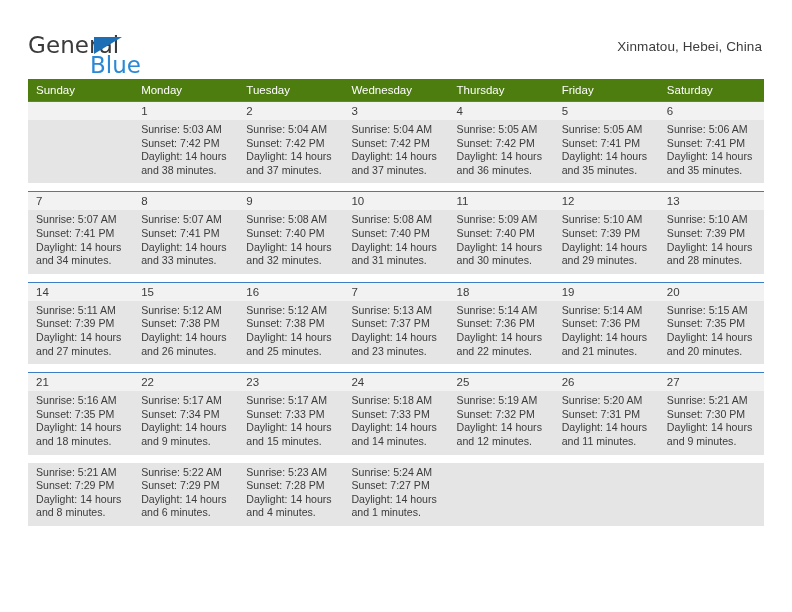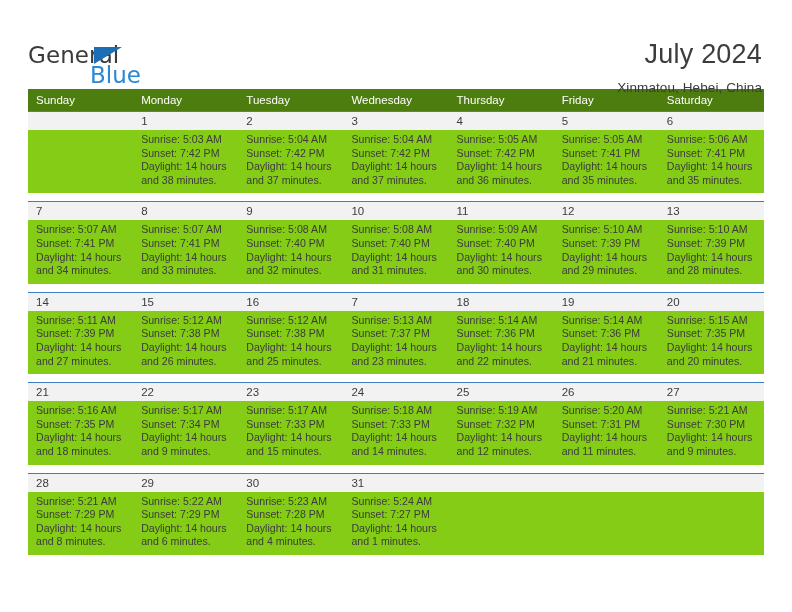--- a/index.html
+++ b/index.html
@@ -13,21 +13,21 @@
     font-family: "Liberation Sans", sans-serif;
     color: #231f20;
     overflow: hidden;
   }
 
   .page {
     position: relative;
     width: 792px;
     height: 612px;
     box-sizing: border-box;
-    padding: 13px 28px;
+    padding: 3px 28px;
   }
 
   
   .header {
     display: flex;
     align-items: flex-start;
     justify-content: space-between;
     padding-top: 26px;
     height: 72px;
     box-sizing: border-box;
@@ -123,21 +123,21 @@
   }
   .daynum-row td.empty {
     background: #f2f2f2;
   }
 
   .info-row td {
     vertical-align: top;
     padding: 3px 6px 6px 8px;
     height: 60px;
     box-sizing: border-box;
-    background: #84cc16;
+    background: #e5e5e5;
   }
 
   .info-line {
     font-size: 10.6px;
     line-height: 13.6px;
     color: #3c3c3c;
     white-space: nowrap;
   }
 </style>
 </head>
@@ -147,21 +147,20 @@
 
   <div class="header">
 
     <div class="logo">
       <span class="logo-general">General</span>
       <span class="logo-tri"></span>
       <span class="logo-blue">Blue</span>
     </div>
 
     <div class="title-block">
-      <div class="month-title">July 2024</div>
       <div class="location">Xinmatou, Hebei, China</div>
     </div>
 
   </div>
 
   <table class="calendar">
     <thead>
       <tr>
         <th>Sunday</th>
         <th>Monday</th>
@@ -409,29 +408,20 @@
         </tr>
         <tr class="week-sep">
           <td></td>
           <td></td>
           <td></td>
           <td></td>
           <td></td>
           <td></td>
           <td></td>
         </tr>
-        <tr class="daynum-row">
-          <td>28</td>
-          <td>29</td>
-          <td>30</td>
-          <td>31</td>
-          <td class="empty"></td>
-          <td class="empty"></td>
-          <td class="empty"></td>
-        </tr>
         <tr class="info-row">
           <td>
             <div class="info-line">Sunrise: 5:21 AM</div>
             <div class="info-line">Sunset: 7:29 PM</div>
             <div class="info-line">Daylight: 14 hours</div>
             <div class="info-line">and 8 minutes.</div>
           </td>
           <td>
             <div class="info-line">Sunrise: 5:22 AM</div>
             <div class="info-line">Sunset: 7:29 PM</div>

